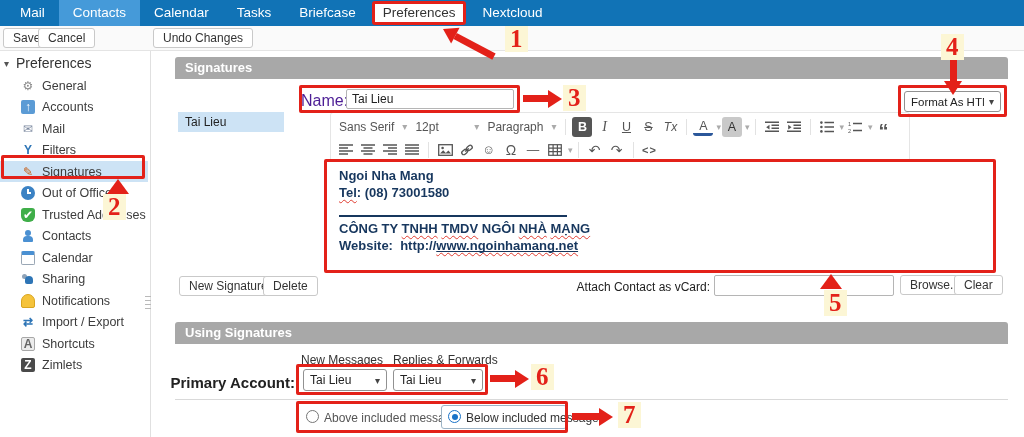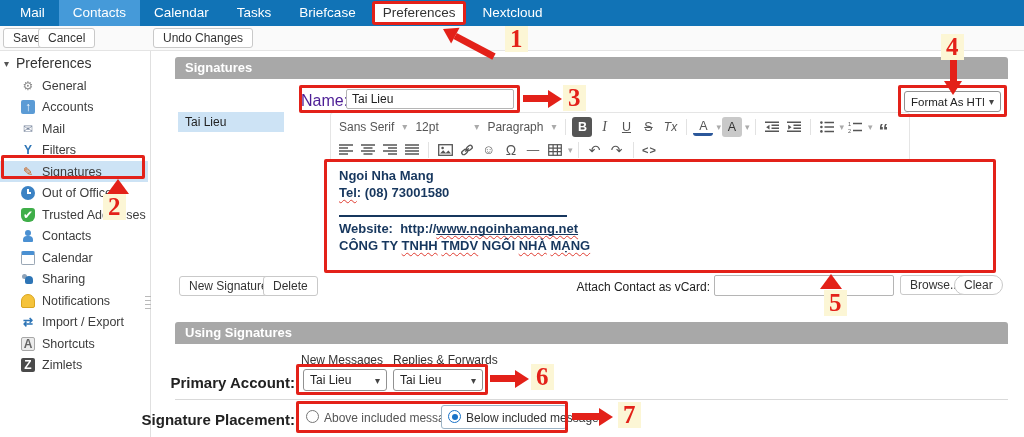--- a/index.html
+++ b/index.html
@@ -340,54 +340,53 @@
       <span class="tbtn b-redo">↷</span>
       <span class="tsep"></span>
       <span class="tbtn b-code">&lt;&gt;</span>
     </div>
   </div>
 
   <div class="editorbody">
     <p><span>Ngoi Nha Mang</span></p>
     <p><span class="sq">Tel</span><span>: (08) 73001580</span></p>
     <div class="sigline"></div>
+    <p><span>CÔNG TY </span><span class="sq">TNHH</span><span> </span><span class="sq">TMDV</span><span> NGÔI </span><span class="sq">NHÀ</span><span> </span><span class="sq">MẠNG</span></p>
     <p><span>Website:  </span><span>http://</span><span class="lnk"><span class="sq">www.ngoinhamang.net</span></span></p>
-    <p><span>CÔNG TY </span><span class="sq">TNHH</span><span> </span><span class="sq">TMDV</span><span> NGÔI </span><span class="sq">NHÀ</span><span> </span><span class="sq">MẠNG</span></p>
   </div>
   <div class="redbox" style="left:324px; top:159px; width:672px; height:114px;"></div>
   <div class="tri-u" style="left:820px; top:274px;"></div>
   <div class="num" style="left:824px; top:290px;">5</div>
 
   <span class="btn" style="position:absolute; left:179px; top:276px;">New Signature</span>
   <span class="btn" style="position:absolute; left:263px; top:276px;">Delete</span>
   <span style="position:absolute; left:560px; top:280px; width:150px; text-align:right; font-size:12px; color:#222; white-space:nowrap;">Attach Contact as vCard:</span>
   <input class="tinput" style="left: 714px; top: 275px; width: 180px; height: 21px;" readonly="">
   <span class="btn" style="position:absolute; left:900px; top:275px;">Browse...</span>
-  <span class="btn" style="position:absolute; left:954px; top:275px;border-radius:10px;">Clear</span>
+  <span class="btn" style="position:absolute; left:954px; top:275px;">Clear</span>
 
   <div class="hdrbar" style="top:322px;">Using Signatures</div>
   <span class="collabel" style="left:301px; top:353px;">New Messages</span>
   <span class="collabel" style="left:393px; top:353px;">Replies &amp; Forwards</span>
   <span class="boldlabel" style="left:155px; top:374px; width:140px;">Primary Account:</span>
   <div class="select" style="left:303px; top:369px; width:84px; height:22px;">
     <span class="sval">Tai Lieu</span>
     <span class="caret">▾</span>
   </div>
   <div class="select" style="left:393px; top:369px; width:90px; height:22px;">
     <span class="sval">Tai Lieu</span>
     <span class="caret">▾</span>
   </div>
   <div class="redbox" style="left:296px; top:364px; width:192px; height:31px;"></div>
   <div class="astem" style="left:490px; top:375px; width:25px; height:7px;"></div>
   <div class="tri-r" style="left:515px; top:370px;"></div>
   <div class="num" style="left:531px; top:364px;">6</div>
 
   <div class="divider"></div>
 
-  <span class="boldlabel" style="left:135px; top:411px; width:160px;">Signature Placement:</span>
   <div class="radio" style="left:306px; top:410px;"></div>
   <span class="radiolbl" style="left:324px; top:411px;">Above included messages</span>
   <div class="radiogroup" style="left:441px; top:405px; width:126px; height:24px;"></div>
   <div class="radio on" style="left:448px; top:410px;"></div>
   <span class="radiolbl" style="left:466px; top:411px; color:#333;">Below included messages</span>
   <div class="redbox" style="left:296px; top:401px; width:272px; height:32px;"></div>
   <div class="astem" style="left:572px; top:413px; width:27px; height:7px;"></div>
   <div class="tri-r" style="left:599px; top:408px;"></div>
   <div class="num" style="left:618px; top:402px;">7</div>
 

